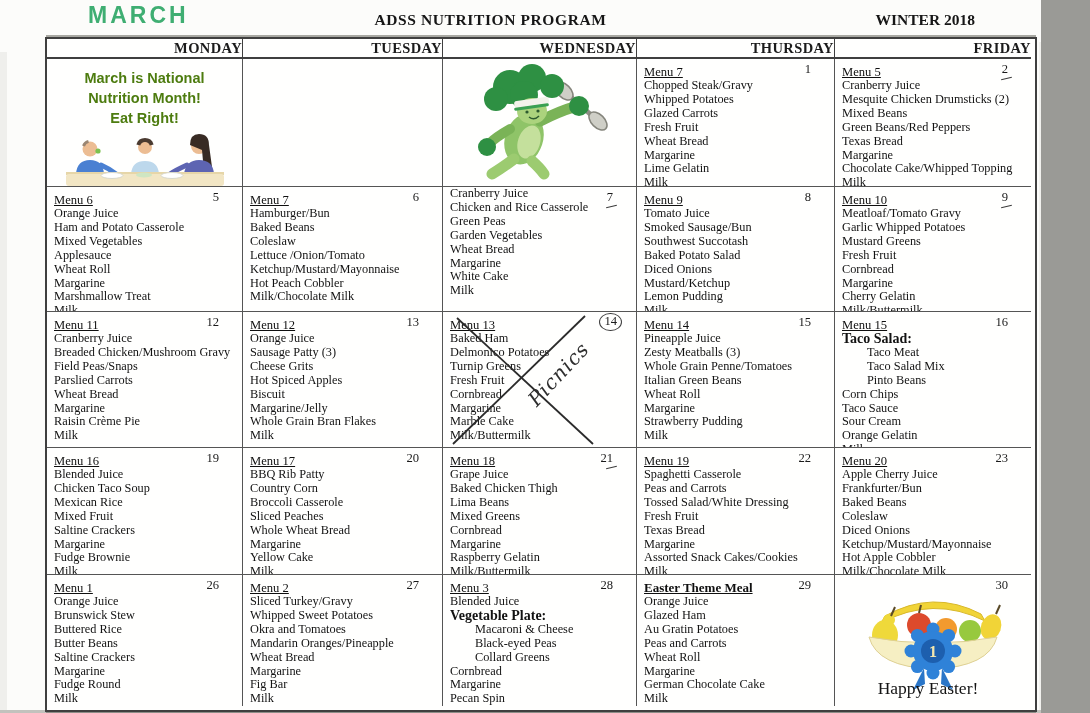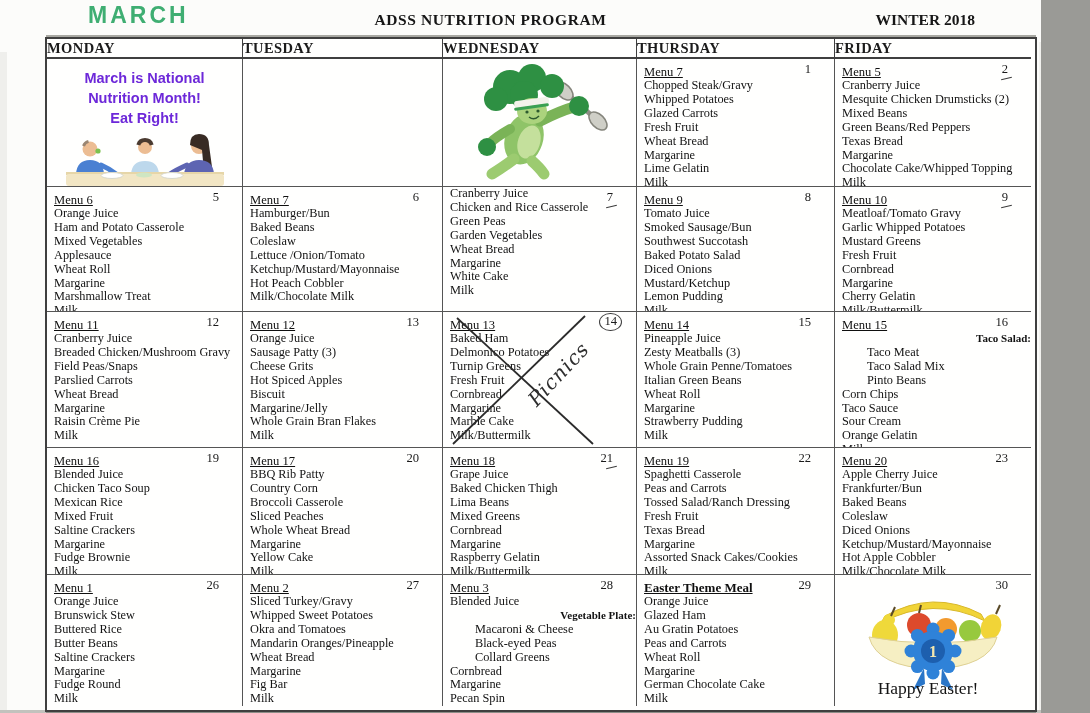--- a/index.html
+++ b/index.html
@@ -16,36 +16,36 @@
   #program{position:absolute;left:0;right:60px;top:11px;text-align:center;font-size:15.5px;
            font-weight:bold;letter-spacing:.6px;color:#161616;}
   #season{position:absolute;right:66px;top:11px;font-size:15.5px;font-weight:bold;color:#161616;}
   
   #calendar{position:absolute;left:45px;top:37px;width:988px;height:671px;
             border:2px solid #3f3f3f;background:#fffffe;box-shadow:0 -3px 0 -1px #a8a8a2,0 3px 0 -1px #8e8e88;}
   #calendar-grid{display:grid;width:984px;height:667px;
                  grid-template-columns:196px 200px 194px 198px 196px;
                  grid-template-rows:20px 128px 125px 136px 127px 131px;}
   .day-head{border-right:1px solid #3f3f3f;border-bottom:2px solid #3f3f3f;
-            font-weight:bold;font-size:14.5px;letter-spacing:.4px;text-align:left;line-height:18px;color:#1b1b1b;}
+            font-weight:bold;font-size:14.5px;letter-spacing:.4px;text-align:right;line-height:18px;color:#1b1b1b;}
   .cell{position:relative;border-right:1px solid #555;border-bottom:1px solid #555;overflow:hidden;}
   .col-last{border-right:none!important;}
   .row-last{border-bottom:none!important;}
   .menu-head{position:relative;height:17px;padding:3px 0 0 7px;}
   .menu-title{display:inline-block;font-size:12.6px;text-decoration:underline;color:#0f0f0f;white-space:nowrap;}
   .menu-title.bold{font-weight:bold;font-size:13px;}
   .day-num{position:absolute;top:3px;right:23px;font-size:12.6px;color:#1a1a1a;}
   .day-num.circled{top:1px;right:14px;border:1.4px solid #3c3c3c;border-radius:50%;padding:0 4px 1px 4px;text-align:right;}
   .pen-dash{position:absolute;right:19px;top:19px;width:11px;height:0;
             border-bottom:1.7px solid #3a3a3a;transform:rotate(-14deg);}
   .menu-item{padding-left:7px;font-size:12.3px;line-height:13.9px;white-space:nowrap;color:#121212;}
-  .menu-item.bold{font-weight:bold;font-size:11px;text-align:right;}
+  .menu-item.bold{font-weight:bold;font-size:14px;}
   .menu-item.ind{padding-left:32px;}
   .promo-lines{margin-top:9px;text-align:center;font-family:"Liberation Sans",sans-serif;
-               font-weight:bold;font-size:14.5px;line-height:20px;color:#6d28d9;}
+               font-weight:bold;font-size:14.5px;line-height:20px;color:#4d7c0f;}
   .promo-art{position:absolute;bottom:-1px;left:50%;transform:translateX(-50%);line-height:0;}
   .broccoli-art{display:flex;justify-content:center;padding-top:4px;line-height:0;}
   .easter-art{position:absolute;top:14px;left:50%;transform:translateX(-50%);line-height:0;}
   .easter-caption{position:absolute;left:0;right:10px;bottom:7px;text-align:center;font-size:17.5px;color:#141414;margin-top:29px;}
   .cross-overlay{position:absolute;left:0;top:0;pointer-events:none;}
   .picnics-note{position:absolute;left:76px;top:50px;transform:rotate(-47deg);
                 font-family:"DejaVu Serif",serif;font-style:italic;font-size:20px;
                 letter-spacing:1px;color:#2e2e2e;}
 </style>
 </head>
@@ -310,21 +310,21 @@
           <div class="menu-item">Cornbread</div>
           <div class="menu-item">Margarine</div>
           <div class="menu-item">Raspberry Gelatin</div>
           <div class="menu-item">Milk/Buttermilk</div>
         </div>
         <div class="cell">
           <div class="menu-head"><span class="menu-title">Menu 19</span></div>
           <span class="day-num">22</span>
           <div class="menu-item">Spaghetti Casserole</div>
           <div class="menu-item">Peas and Carrots</div>
-          <div class="menu-item">Tossed Salad/Ranch Dressing</div>
+          <div class="menu-item">Tossed Salad/White Dressing</div>
           <div class="menu-item">Fresh Fruit</div>
           <div class="menu-item">Texas Bread</div>
           <div class="menu-item">Margarine</div>
           <div class="menu-item">Assorted Snack Cakes/Cookies</div>
           <div class="menu-item">Milk</div>
         </div>
         <div class="cell col-last">
           <div class="menu-head"><span class="menu-title">Menu 20</span></div>
           <span class="day-num">23</span>
           <div class="menu-item">Apple Cherry Juice</div>

